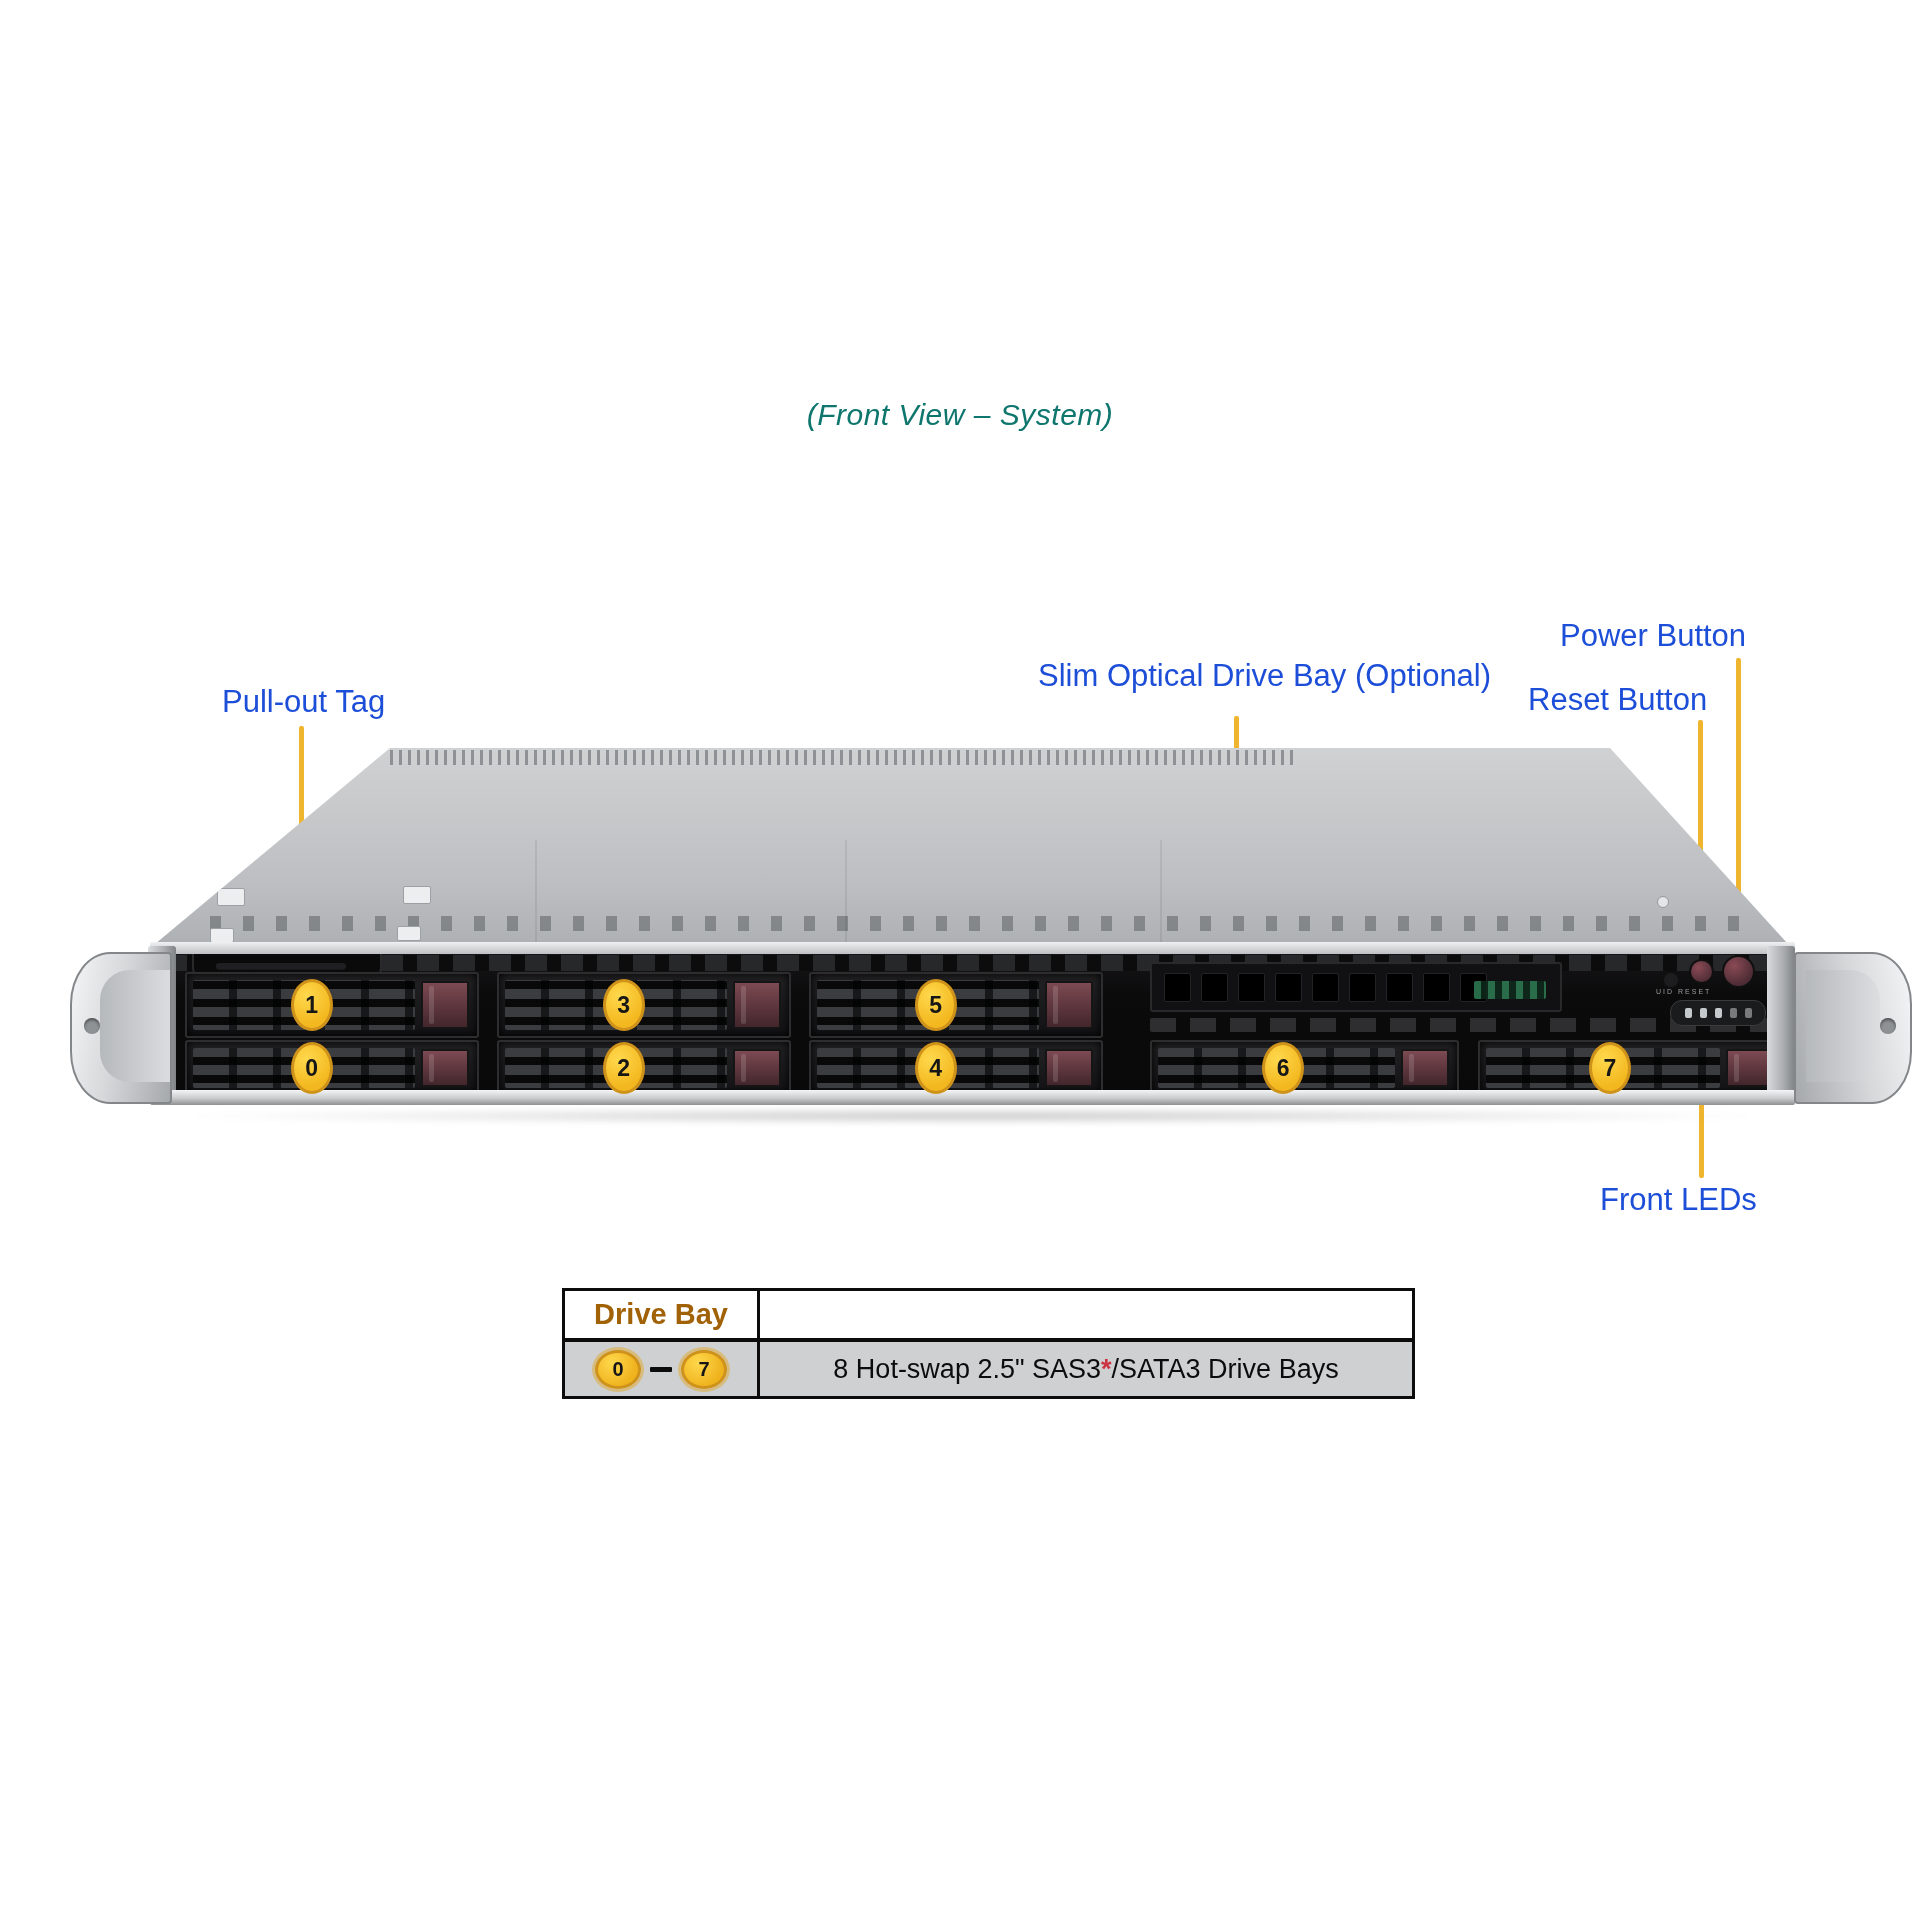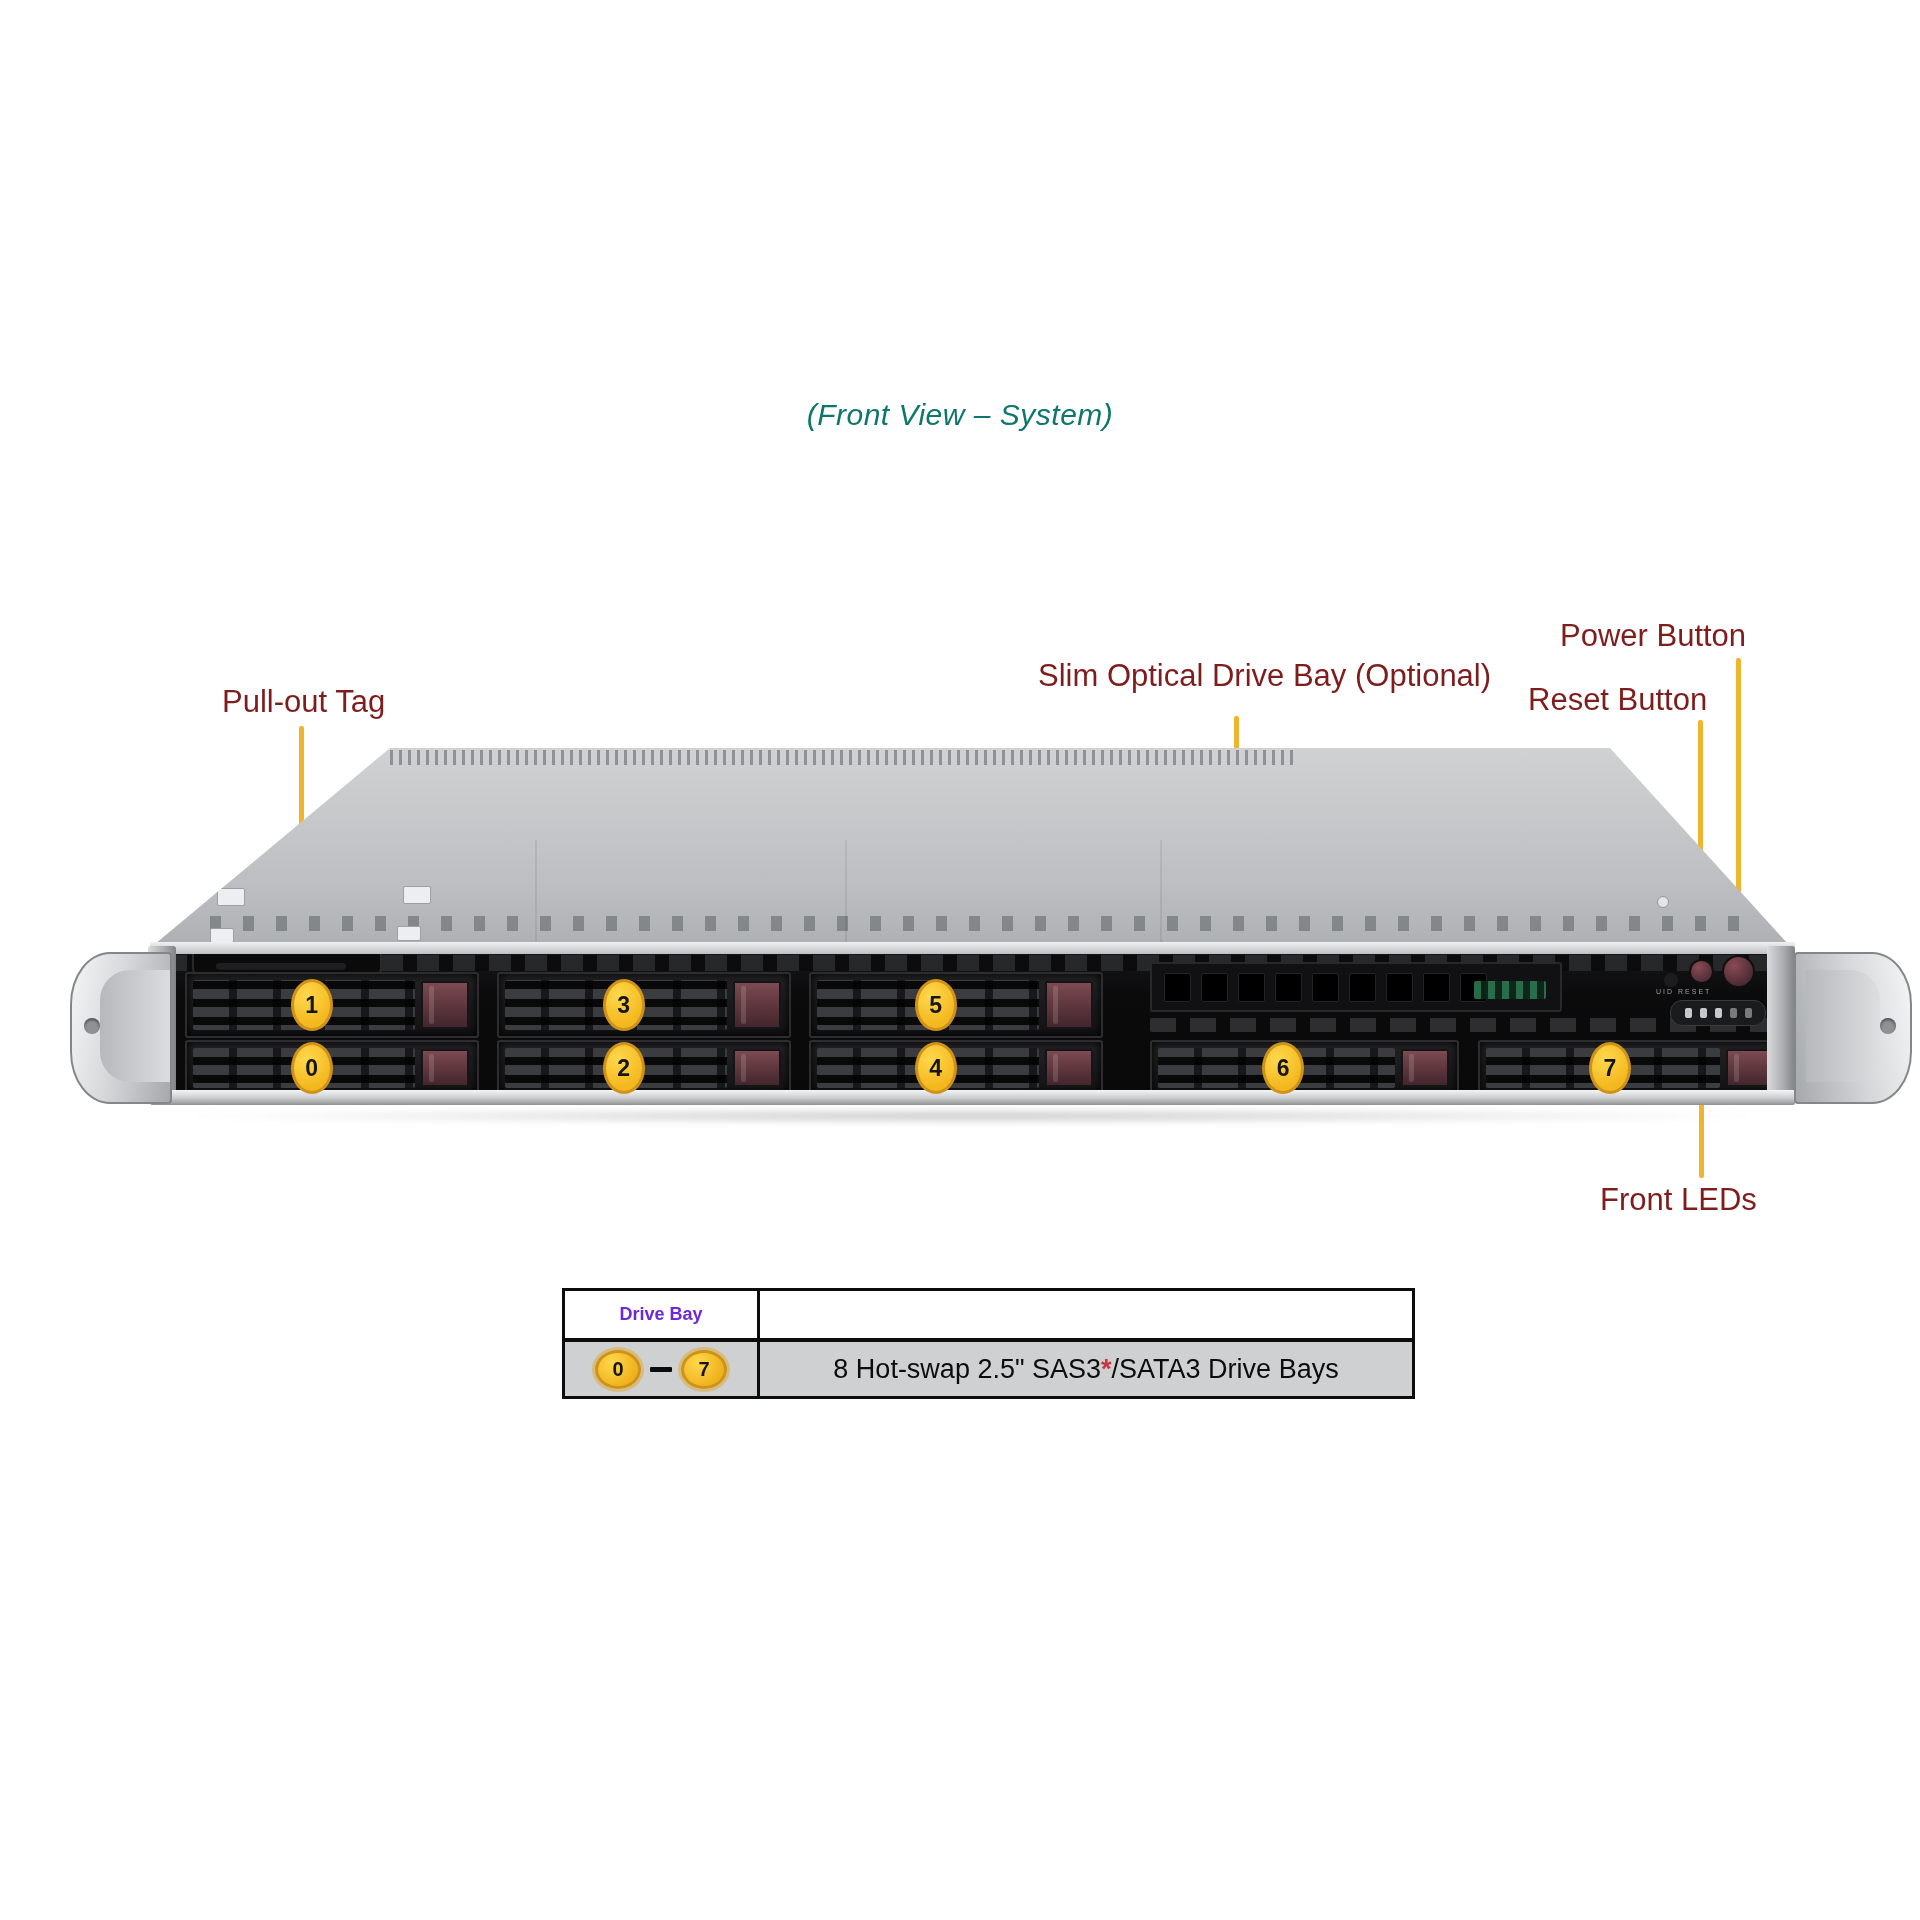--- a/index.html
+++ b/index.html
@@ -5,21 +5,21 @@
   html,body{margin:0;padding:0;background:#fff;}
   .canvas{
     position:relative;width:1920px;height:1920px;background:#ffffff;
     font-family:"Liberation Sans", sans-serif;overflow:hidden;
   }
   .title{
     position:absolute;left:0;right:0;top:398px;text-align:center;
     font-size:30px;font-style:italic;color:#0f766e;letter-spacing:.5px;
   }
   .label{
-    position:absolute;font-size:31px;color:#7f1d1d;white-space:nowrap;
+    position:absolute;font-size:31px;color:#1d4ed8;white-space:nowrap;
   }
   .callout{
     position:absolute;width:5px;background:#EFB52E;border-radius:2px;
   }
   
   .top-cover{
     position:absolute;left:155px;top:748px;width:1633px;height:196px;
     clip-path:polygon(235px 0,1455px 0,1633px 196px,0 196px);
     background:linear-gradient(180deg,#cfd1d3 0%,#c6c8ca 35%,#bcbec1 70%,#aeb1b4 100%);
   }
@@ -102,21 +102,21 @@
     border:1px solid #3a3b3d;border-radius:12px;display:flex;align-items:center;justify-content:center;gap:8px;}
   .led{width:7px;height:10px;border-radius:2px;background:#c6c9cb;}
   .led.dim{opacity:.55;}
   
   .spec-table{position:absolute;left:562px;top:1288px;width:853px;border:3px solid #0c0c0c;box-sizing:border-box;}
   .t-row{display:flex;}
   .t-head{height:47px;background:#fff;border-bottom:4px solid #0c0c0c;}
   .t-data{height:54px;background:#cfd0d1;}
   .c1{width:192px;border-right:3px solid #0c0c0c;display:flex;align-items:center;justify-content:center;flex:none;}
   .c2{flex:1;display:flex;align-items:center;justify-content:center;}
-  .th{font-size:18px;font-weight:bold;color:#6d28d9;}
+  .th{font-size:29px;font-weight:bold;color:#a16207;}
   .desc{font-size:27px;color:#0c0c0c;white-space:nowrap;}
   .desc .star{color:#cc3340;font-weight:bold;}
   .tbadge{width:40px;height:33px;border-radius:50%;flex:none;
     background:radial-gradient(circle at 35% 30%,#ffd84d,#efb31e 70%);
     border:3px solid #cf921a;box-shadow:0 0 0 3px rgba(226,168,44,.5);
     color:#161616;font-size:20px;font-weight:bold;display:flex;align-items:center;justify-content:center;}
   .range-dash{width:22px;height:5px;background:#0c0c0c;border-radius:1px;margin:0 9px;}
   .footnote{position:absolute;left:620px;top:1408px;width:830px;text-align:center;
     font-size:18px;color:#c4404a;}
 </style>

